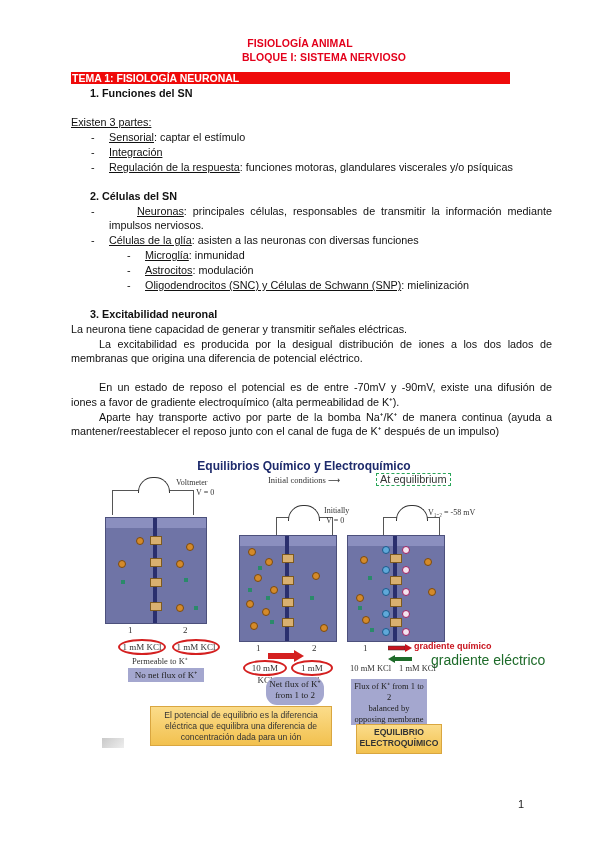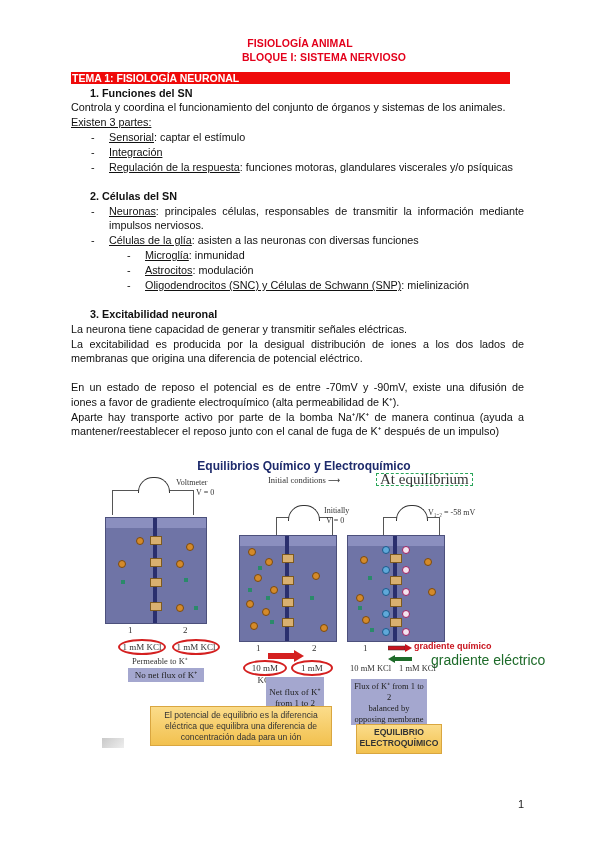--- a/index.html
+++ b/index.html
@@ -9,21 +9,21 @@
   .title { position: absolute; left: 0; width: 600px; text-align: center;
            color: #e3001b; font-weight: bold; font-size: 10.5px; letter-spacing: 0.1px; }
   .t1 { top: 37px; }
   .t2 { top: 51px; padding-left: 24px; }
   .tema { position: absolute; left: 71px; top: 72px; width: 438px; height: 12px;
           background: #ef0a0a; color: #fff; font-weight: bold; font-size: 10.5px;
           line-height: 12px; padding-left: 1px; }
   .txt { position: absolute; font-size: 10.8px; line-height: 14px; white-space: nowrap; }
   .h { font-weight: bold; }
   .u { text-decoration: underline; }
-  .just { white-space: normal; text-align: justify; text-align-last: justify; width: 453px; }
+  .just { white-space: normal; text-align: justify; text-align-last: justify; width: 453px; margin-left: 28px; }
   .dash { position: absolute; font-size: 10.8px; line-height: 14px; }
   
   .fig { position: absolute; left: 98px; top: 450px; width: 412px; height: 305px; background: #fff; }
   .fig-title { position: absolute; left: 0; top: 9px; width: 100%; text-align: center;
                color: #1d2a6b; font-weight: bold; font-size: 12px; }
   .serif { font-family: "Liberation Serif", serif; color: #333; }
   .tank { position: absolute; background: #6f74a6; border: 1px solid #4c507c; }
   .tank .top { position: absolute; left: 0; top: 0; width: 100%; height: 10px; background: #8b8fbf; }
   .tank .mem { position: absolute; top: 0; bottom: 0; width: 4px; background: #2a2f6e; }
   .ion { position: absolute; width: 6px; height: 6px; border-radius: 50%; background: #d48a2a; border: 1px solid #7a4a10; }
@@ -32,36 +32,35 @@
   .meter { position: absolute; width: 30px; height: 15px; border: 1.5px solid #333;
            border-bottom: none; border-radius: 15px 15px 0 0; background: #fff; }
   .wire { position: absolute; border: 1px solid #555; border-bottom: none; }
   .oval { position: absolute; border: 2px solid #d42020; border-radius: 50%;
           font-family: "Liberation Serif", serif; font-size: 9px; color: #333;
           text-align: center; line-height: 12px; }
   .bluebox { position: absolute; background: #a4a7cf; font-family: "Liberation Serif", serif;
              font-size: 9px; color: #222; text-align: center; line-height: 11px; }
   .yellowbox { position: absolute; background: linear-gradient(#fbdc8a, #f2c14f);
                border: 1px solid #d9a640; font-size: 8.6px; color: #333; text-align: center; line-height: 11px; }
-  .green-dash { position: absolute; border: 1.5px dashed #2aa65a; font-family: Liberation Serif, serif;
-                font-size: 15px; color: #333; padding: 0 3px; line-height: 11px; }
+  .green-dash { position: absolute; border: 1.5px dashed #2aa65a; font-family: Liberation Sans, sans-serif;
+                font-size: 11px; color: #333; padding: 0 3px; line-height: 11px; }
   .pagenum { position: absolute; left: 518px; top: 798px; font-size: 11px; color: #222; }
 </style>
 </head>
 <body>
 
 <div class="page">
 
   <div class="title t1">FISIOLOGÍA ANIMAL</div>
   <div class="title t2">BLOQUE I: SISTEMA NERVIOSO</div>
 
   <div class="tema">TEMA 1: FISIOLOGÍA NEURONAL</div>
 
   <div class="txt h" style="left:90px; top:86px;">1.   Funciones del SN</div>
-  <div class="txt" style="left:71px; top:100px;">Controla y coordina el funcionamiento del conjunto de órganos y sistemas de los animales.</div>
   <div class="txt" style="left:71px; top:115px;text-decoration:underline;">Existen 3 partes:</div>
 
   <div class="dash" style="left:91px; top:130px;">-</div>
   <div class="txt" style="left:109px; top:130px;"><span class="u">Sensorial</span><span>: captar el estímulo</span></div>
   <div class="dash" style="left:91px; top:145px;">-</div>
   <div class="txt" style="left:109px; top:145px;"><span class="u">Integración</span><span></span></div>
   <div class="dash" style="left:91px; top:160px;">-</div>
   <div class="txt" style="left:109px; top:160px;"><span class="u">Regulación de la respuesta</span><span>: funciones motoras, glandulares viscerales y/o psíquicas</span></div>
 
   <div class="txt h" style="left:90px; top:189px;">2.   Células del SN</div>
@@ -148,21 +147,21 @@
       <div class="cl" style="left:70px; top:60px;"></div>
     </div>
     <div class="serif" style="position:absolute; left:158px; top:193px; font-size:9px;">1</div>
     <div class="serif" style="position:absolute; left:214px; top:193px; font-size:9px;">2</div>
     <svg style="position:absolute; left:170px; top:200px;" width="36" height="12">
       <rect x="0" y="3" width="26" height="6" fill="#d42020"></rect>
       <polygon points="26,0 36,6 26,12" fill="#d42020"></polygon>
     </svg>
     <div class="oval" style="left:145px; top:210px; width:40px; height:12px;">10 mM KCl</div>
     <div class="oval" style="left:193px; top:210px; width:38px; height:12px;">1 mM KCl</div>
-    <div class="bluebox" style="left:168px; top:227px; width:58px; height:26px; padding-top:10px;">
+    <div class="bluebox" style="left:168px; top:227px; width:58px; height:26px; padding-top:2px;border-radius:11px;">
       <div>Net flux of K⁺</div>
       <div>from 1 to 2</div>
     </div>
 
     <div class="wire" style="left:285px; top:67px; width:55px; height:18px;"></div>
     <div class="meter" style="left:298px; top:55px;"></div>
     <div class="serif" style="position:absolute; left:330px; top:56px; font-size:8px;">V₁₋₂ = -58 mV</div>
     <div class="tank" style="left:249px; top:85px; width:96px; height:105px;">
       <div class="top"></div>
       <div class="mem" style="left:45px;"></div>

